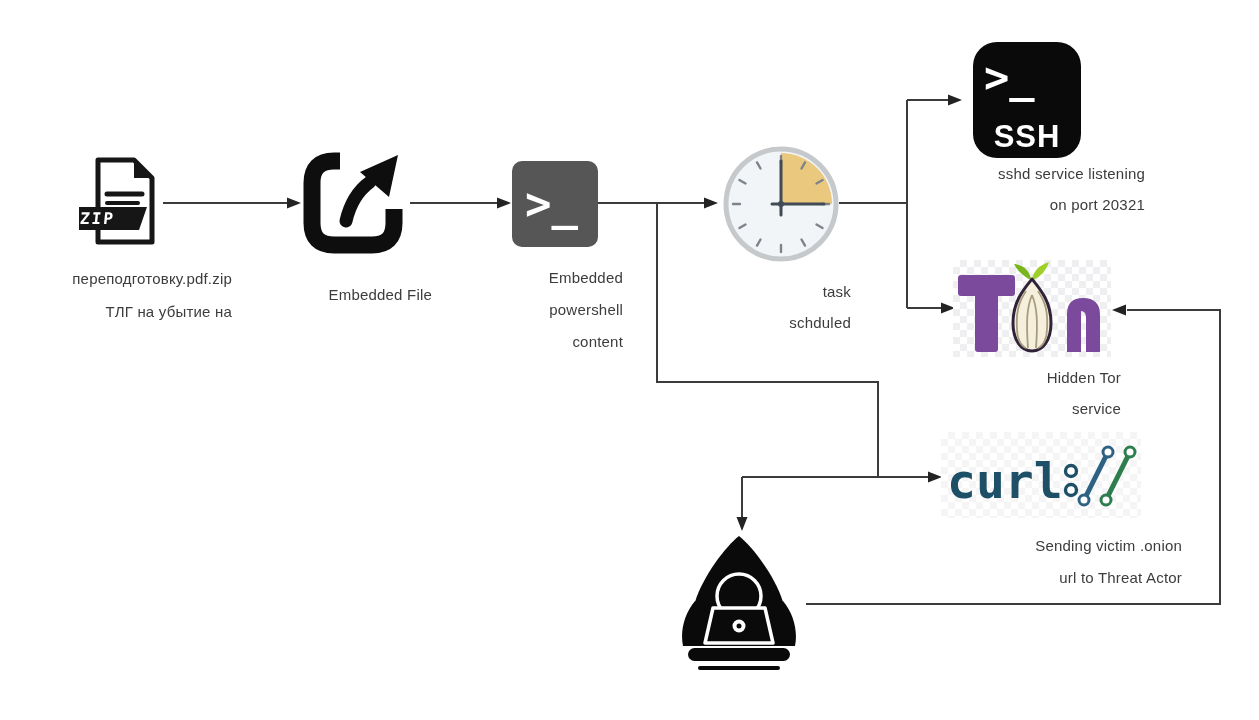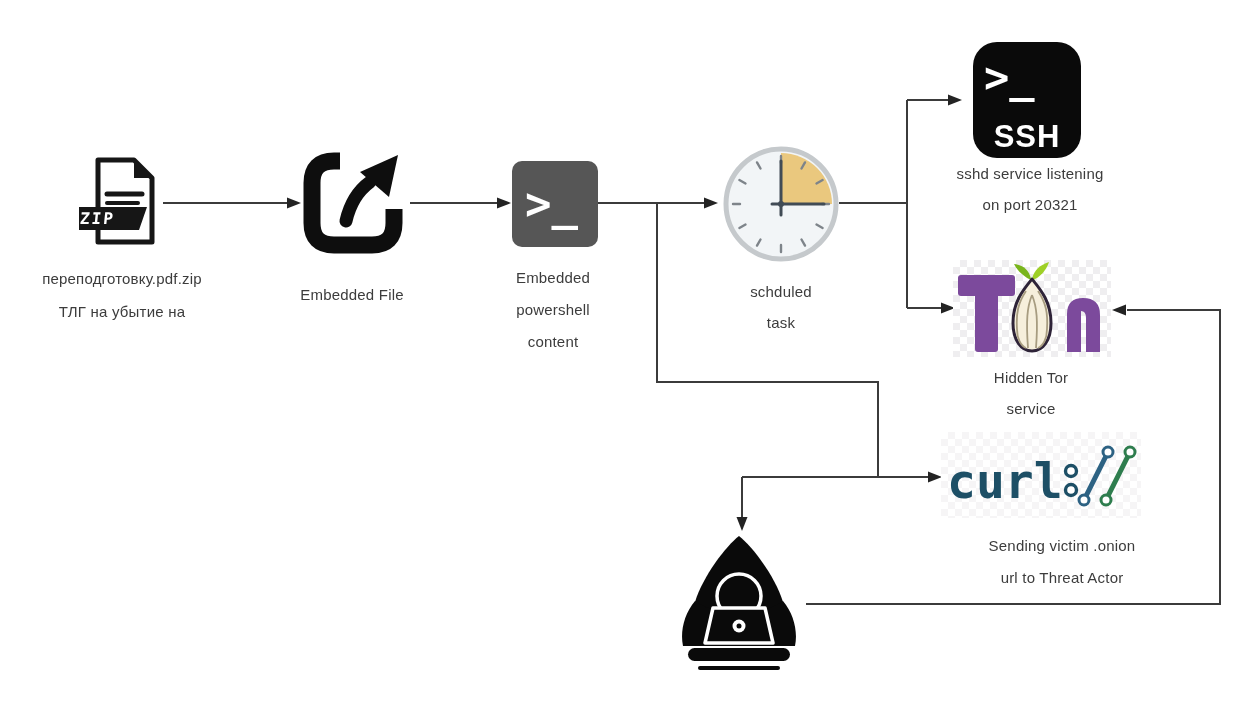--- a/index.html
+++ b/index.html
@@ -5,21 +5,21 @@
   html,body{margin:0;padding:0;background:#ffffff;}
   #canvas{
     position:relative;width:1259px;height:720px;background:#ffffff;overflow:hidden;
     font-family:"Liberation Sans","DejaVu Sans",sans-serif;
   }
   .abs{position:absolute;}
   svg{display:block;overflow:visible;}
   .connector{stroke:var(--line);stroke-width:2;fill:none;}
   .arrowhead{fill:#232323;stroke:none;}
   .caption{
-    position:absolute;text-align:center;color:var(--text);
+    position:absolute;text-align:right;color:var(--text);
     font-size:15px;letter-spacing:.2px;
   }
   .caption div{white-space:nowrap;}
   
   .doc-outline{fill:#ffffff;stroke:#161616;stroke-width:5;stroke-linejoin:round;}
   .doc-fold{fill:#161616;}
   .doc-line{stroke:#161616;stroke-linecap:round;}
   .zip-banner{fill:#161616;}
   .zip-badge{fill:#ffffff;font-family:"DejaVu Sans Mono",monospace;font-weight:bold;font-size:16px;letter-spacing:2px;}
   
@@ -133,22 +133,22 @@
     <line class="clock-tick" x1="38.5" y1="94.5" x2="35" y2="100.6"></line>
     <line class="clock-tick" x1="23.5" y1="79.5" x2="17.4" y2="83"></line>
     <line class="clock-tick" x1="18" y1="59" x2="11" y2="59"></line>
     <line class="clock-tick" x1="23.5" y1="38.5" x2="17.4" y2="35"></line>
     <line class="clock-tick" x1="38.5" y1="23.5" x2="35" y2="17.4"></line>
     <line class="clock-hand" x1="59" y1="70" x2="59" y2="16"></line>
     <line class="clock-hand" x1="50" y1="59" x2="102" y2="59"></line>
     <circle cx="59" cy="59" r="3" fill="#414b55"></circle>
   </svg>
   <div class="caption" style="left:711px;top:276px;width:140px;line-height:31px">
+    <div>task</div>
     <div>schduled</div>
-    <div>task</div>
   </div>
 
   <svg class="abs" style="left:973px;top:42px" width="108" height="116" viewBox="0 0 108 116">
     <rect class="ssh-bg" x="0" y="0" width="108" height="116" rx="24"></rect>
     <text class="ssh-glyph" x="11" y="50">&gt;_</text>
     <text class="ssh-word" x="54" y="105" text-anchor="middle">SSH</text>
   </svg>
   <div class="caption" style="left:915px;top:158px;width:230px;line-height:31px">
     <div>sshd service listening</div>
     <div>on port 20321</div>

